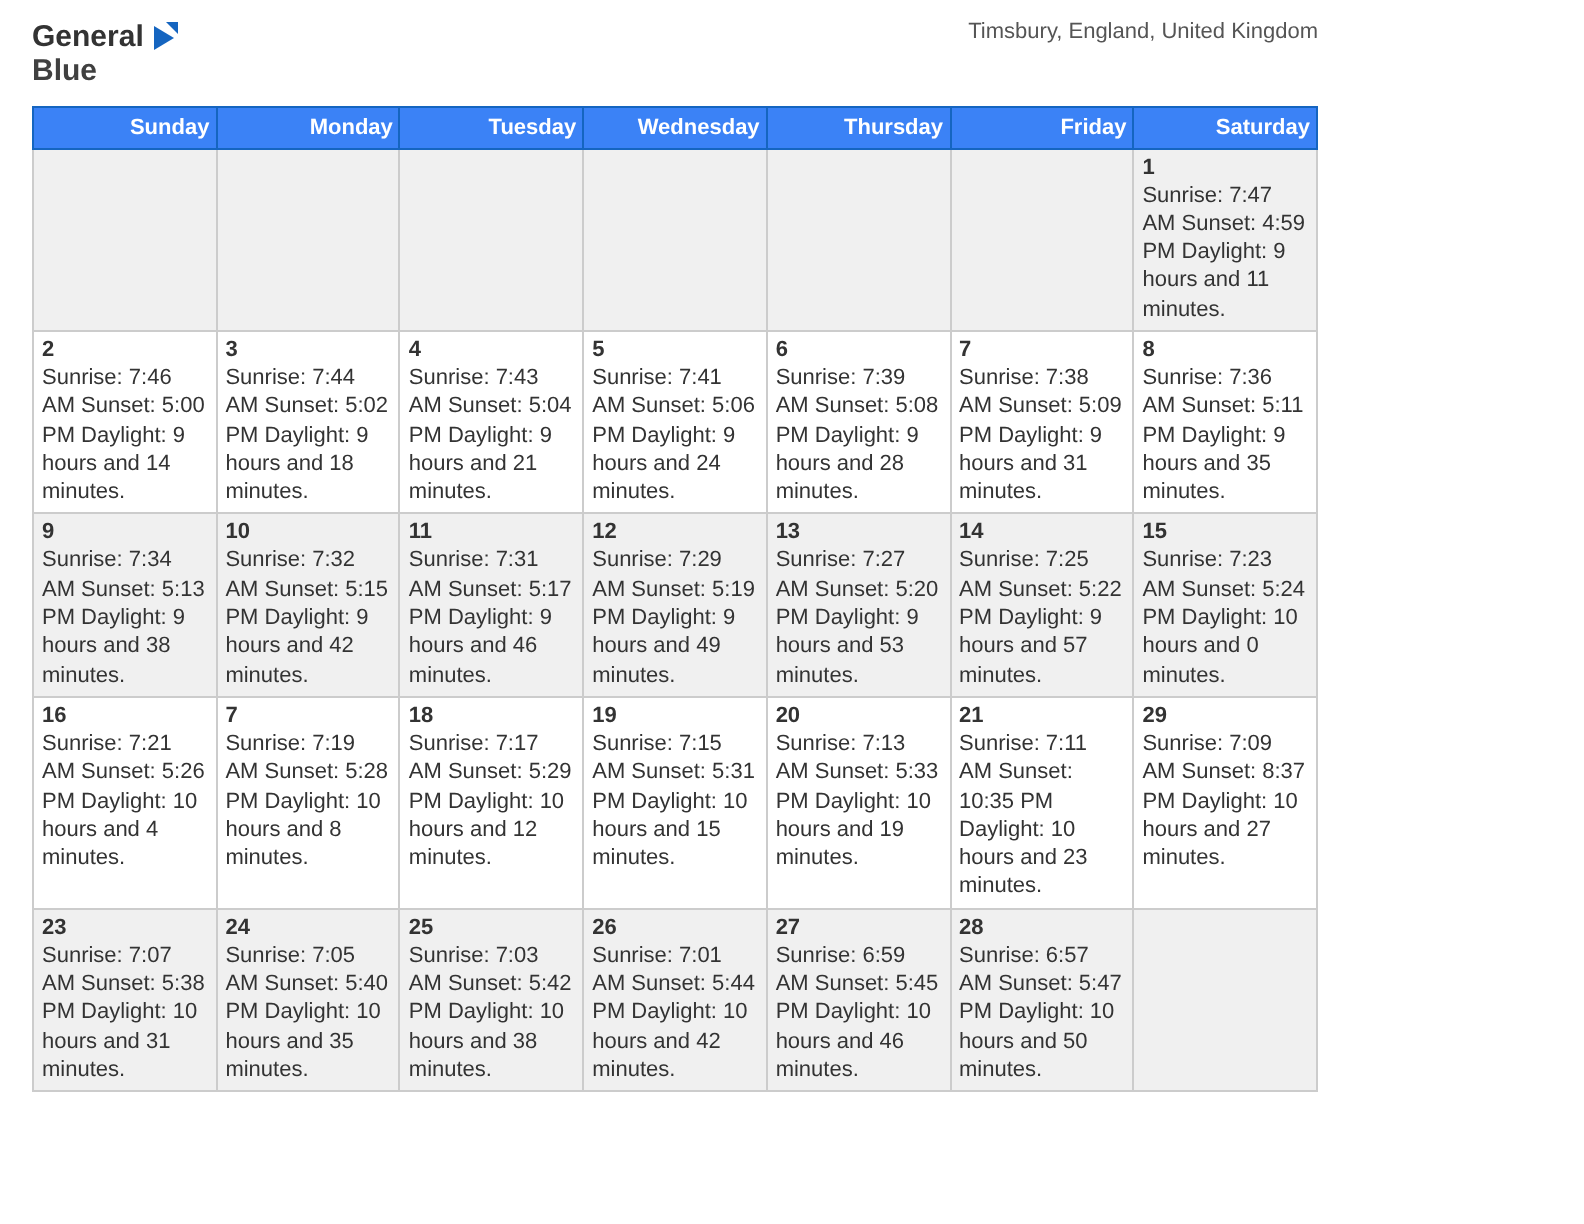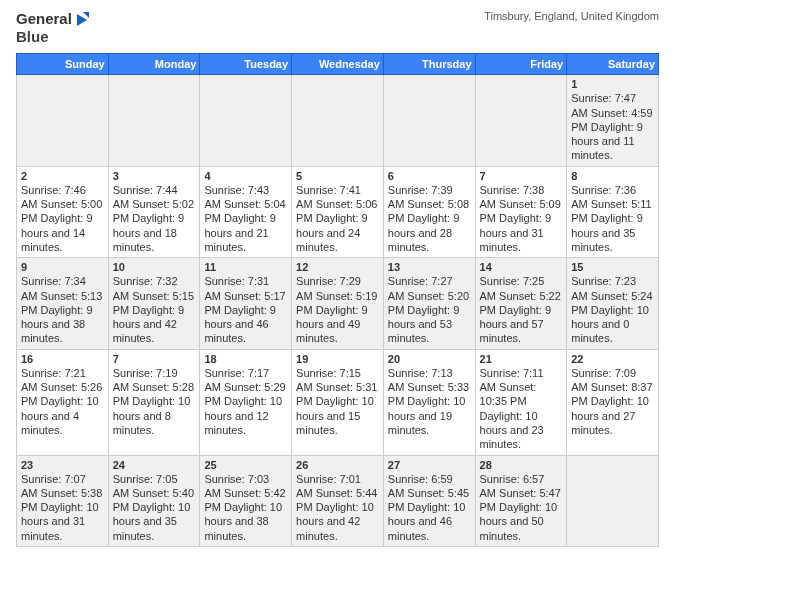--- a/index.html
+++ b/index.html
@@ -238,21 +238,21 @@
 Sunset: 5:33 PM
 Daylight: 10 hours and 19 minutes.</div>
           </td>
           <td>
             <span class="day-num">21</span>
             <div class="day-info">Sunrise: 7:11 AM
 Sunset: 10:35 PM
 Daylight: 10 hours and 23 minutes.</div>
           </td>
           <td>
-            <span class="day-num">22</span>
+            <span class="day-num">29</span>
             <div class="day-info">Sunrise: 7:09 AM
 Sunset: 8:37 PM
 Daylight: 10 hours and 27 minutes.</div>
           </td>
         </tr>
         <tr>
           <td class="gray-row">
             <span class="day-num">23</span>
             <div class="day-info">Sunrise: 7:07 AM
 Sunset: 5:38 PM

